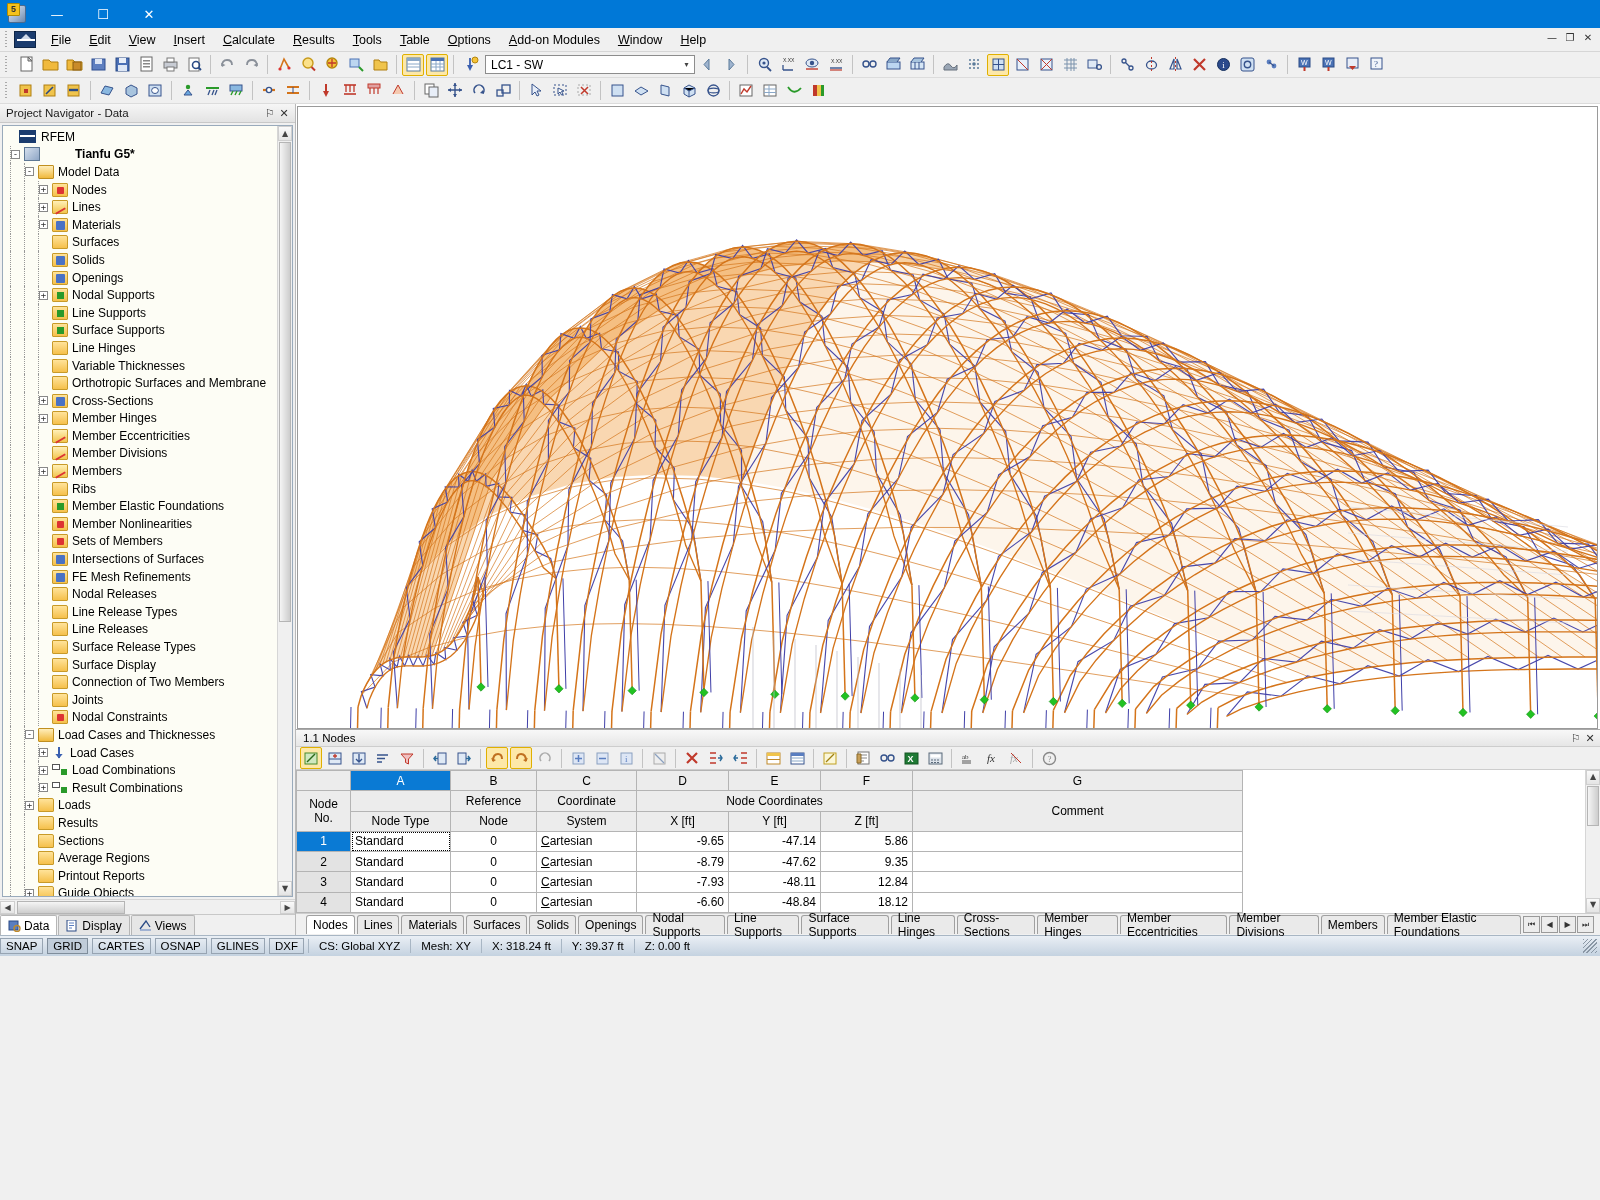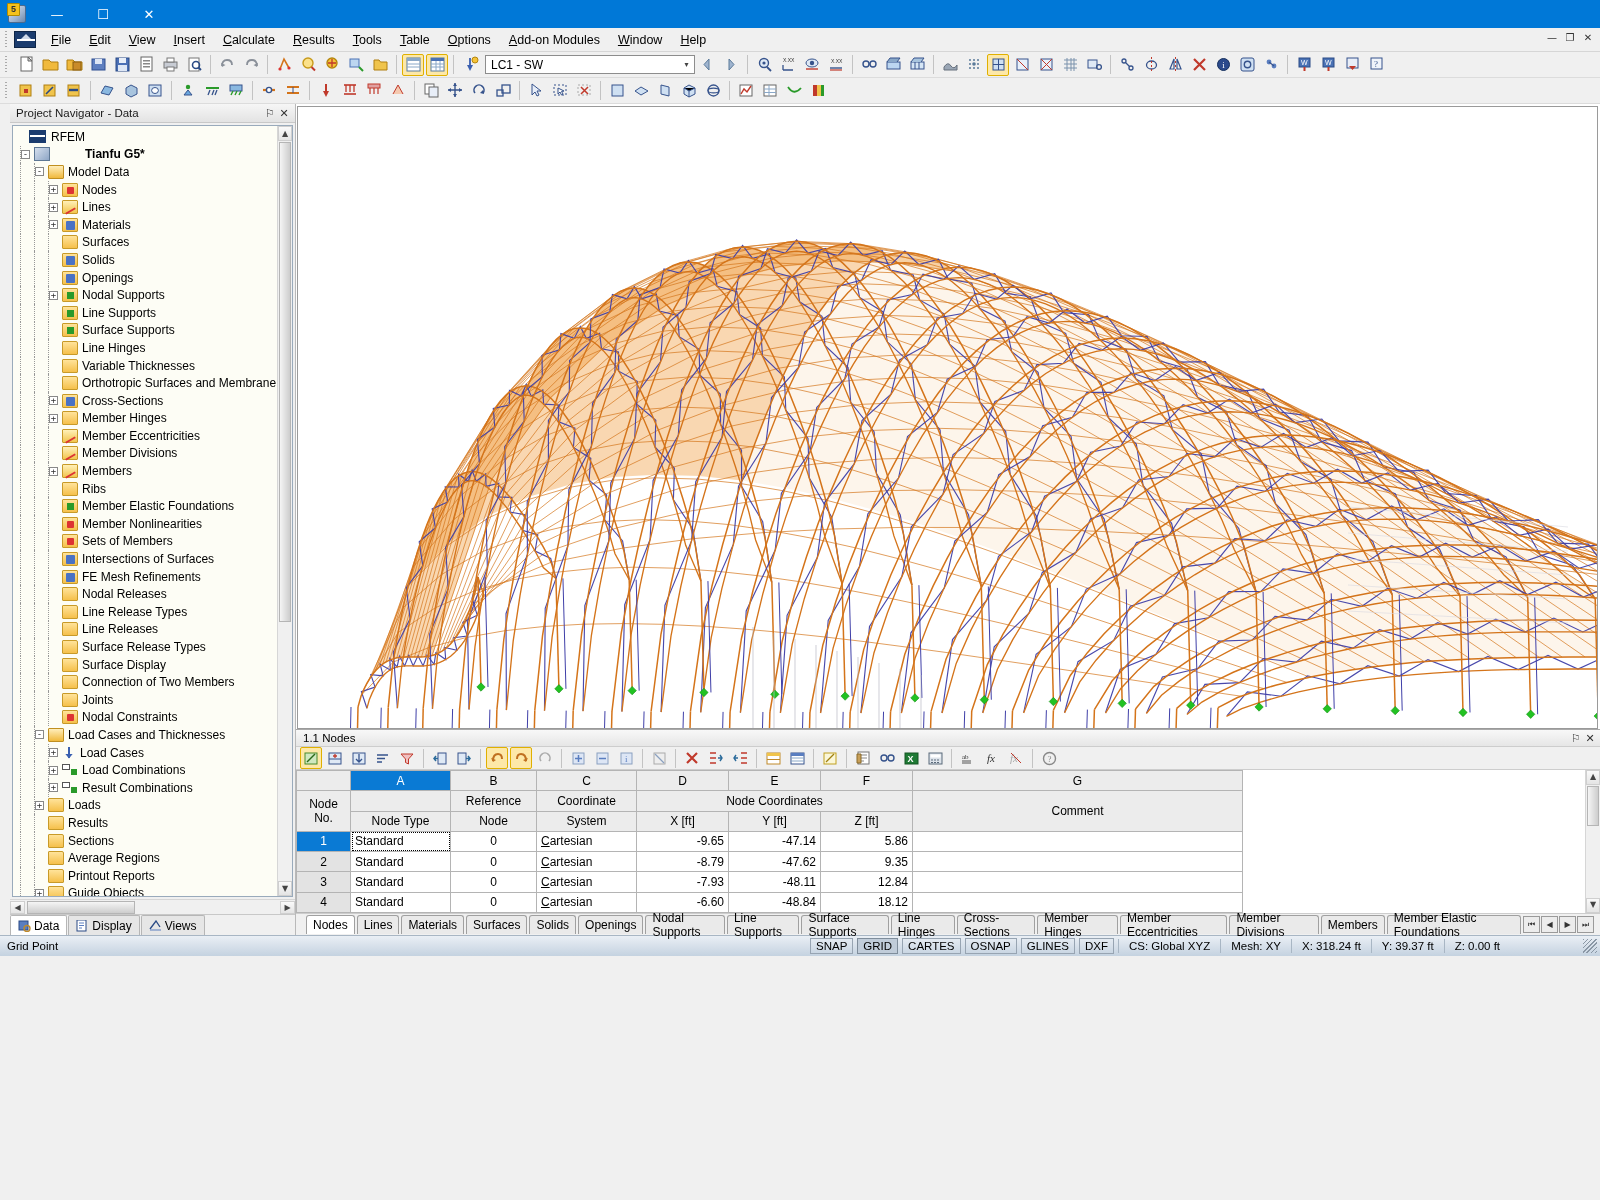--- a/index.html
+++ b/index.html
@@ -68,21 +68,21 @@
   .lc-combo {
     width:210px; height:19px; background:#fff; border:1px solid #8d8d8d;
     display:flex; align-items:center; font-size:12px; padding-left:5px; margin-left:3px;
   }
   .lc-combo .arrow { margin-left:auto; width:15px; text-align:center; color:#444;
     font-size:8px; font-family:"DejaVu Sans",sans-serif;}
   
   #main { display:flex; height:831px; }
   
   #navigator { width:297px; background:#f0f0f0; display:flex; flex-direction:column;
-     border-right:1px solid #b9b9b9;padding-left:10px;}
+     border-right:1px solid #b9b9b9;}
   .nav-header {
     height:19px; background:linear-gradient(to bottom,#f6f6f6,#e3e3e3);
     display:flex; align-items:center; padding:0 4px 0 6px; font-size:11.5px;
     border-bottom:1px solid #c8c8c8; color:#1a1a1a;
   }
   .nav-header .sp { flex:1; }
   .nav-header .hb { width:14px; text-align:center; color:#333; font-size:11px;
     font-family:"DejaVu Sans",sans-serif;}
   .nav-tree-wrap { flex:1; background:#fdfdf5; border:1px solid #9ab; margin:2px;
     position:relative; overflow:hidden; }
@@ -1734,21 +1734,20 @@
             <div>◀</div>
             <div>▶</div>
             <div>⏭</div>
           </div>
         </div>
     </div>
   </div>
 </div>
 
 <div id="statusbar">
-  <div class="left">Grid Point</div>
   <div class="sgrp" id="status-toggles">
       <div class="sbox">SNAP</div>
       <div class="sbox on">GRID</div>
       <div class="sbox">CARTES</div>
       <div class="sbox">OSNAP</div>
       <div class="sbox">GLINES</div>
       <div class="sbox">DXF</div>
     </div>
   <div class="sfield">CS: Global XYZ</div>
   <div class="sfield">Mesh: XY</div>

